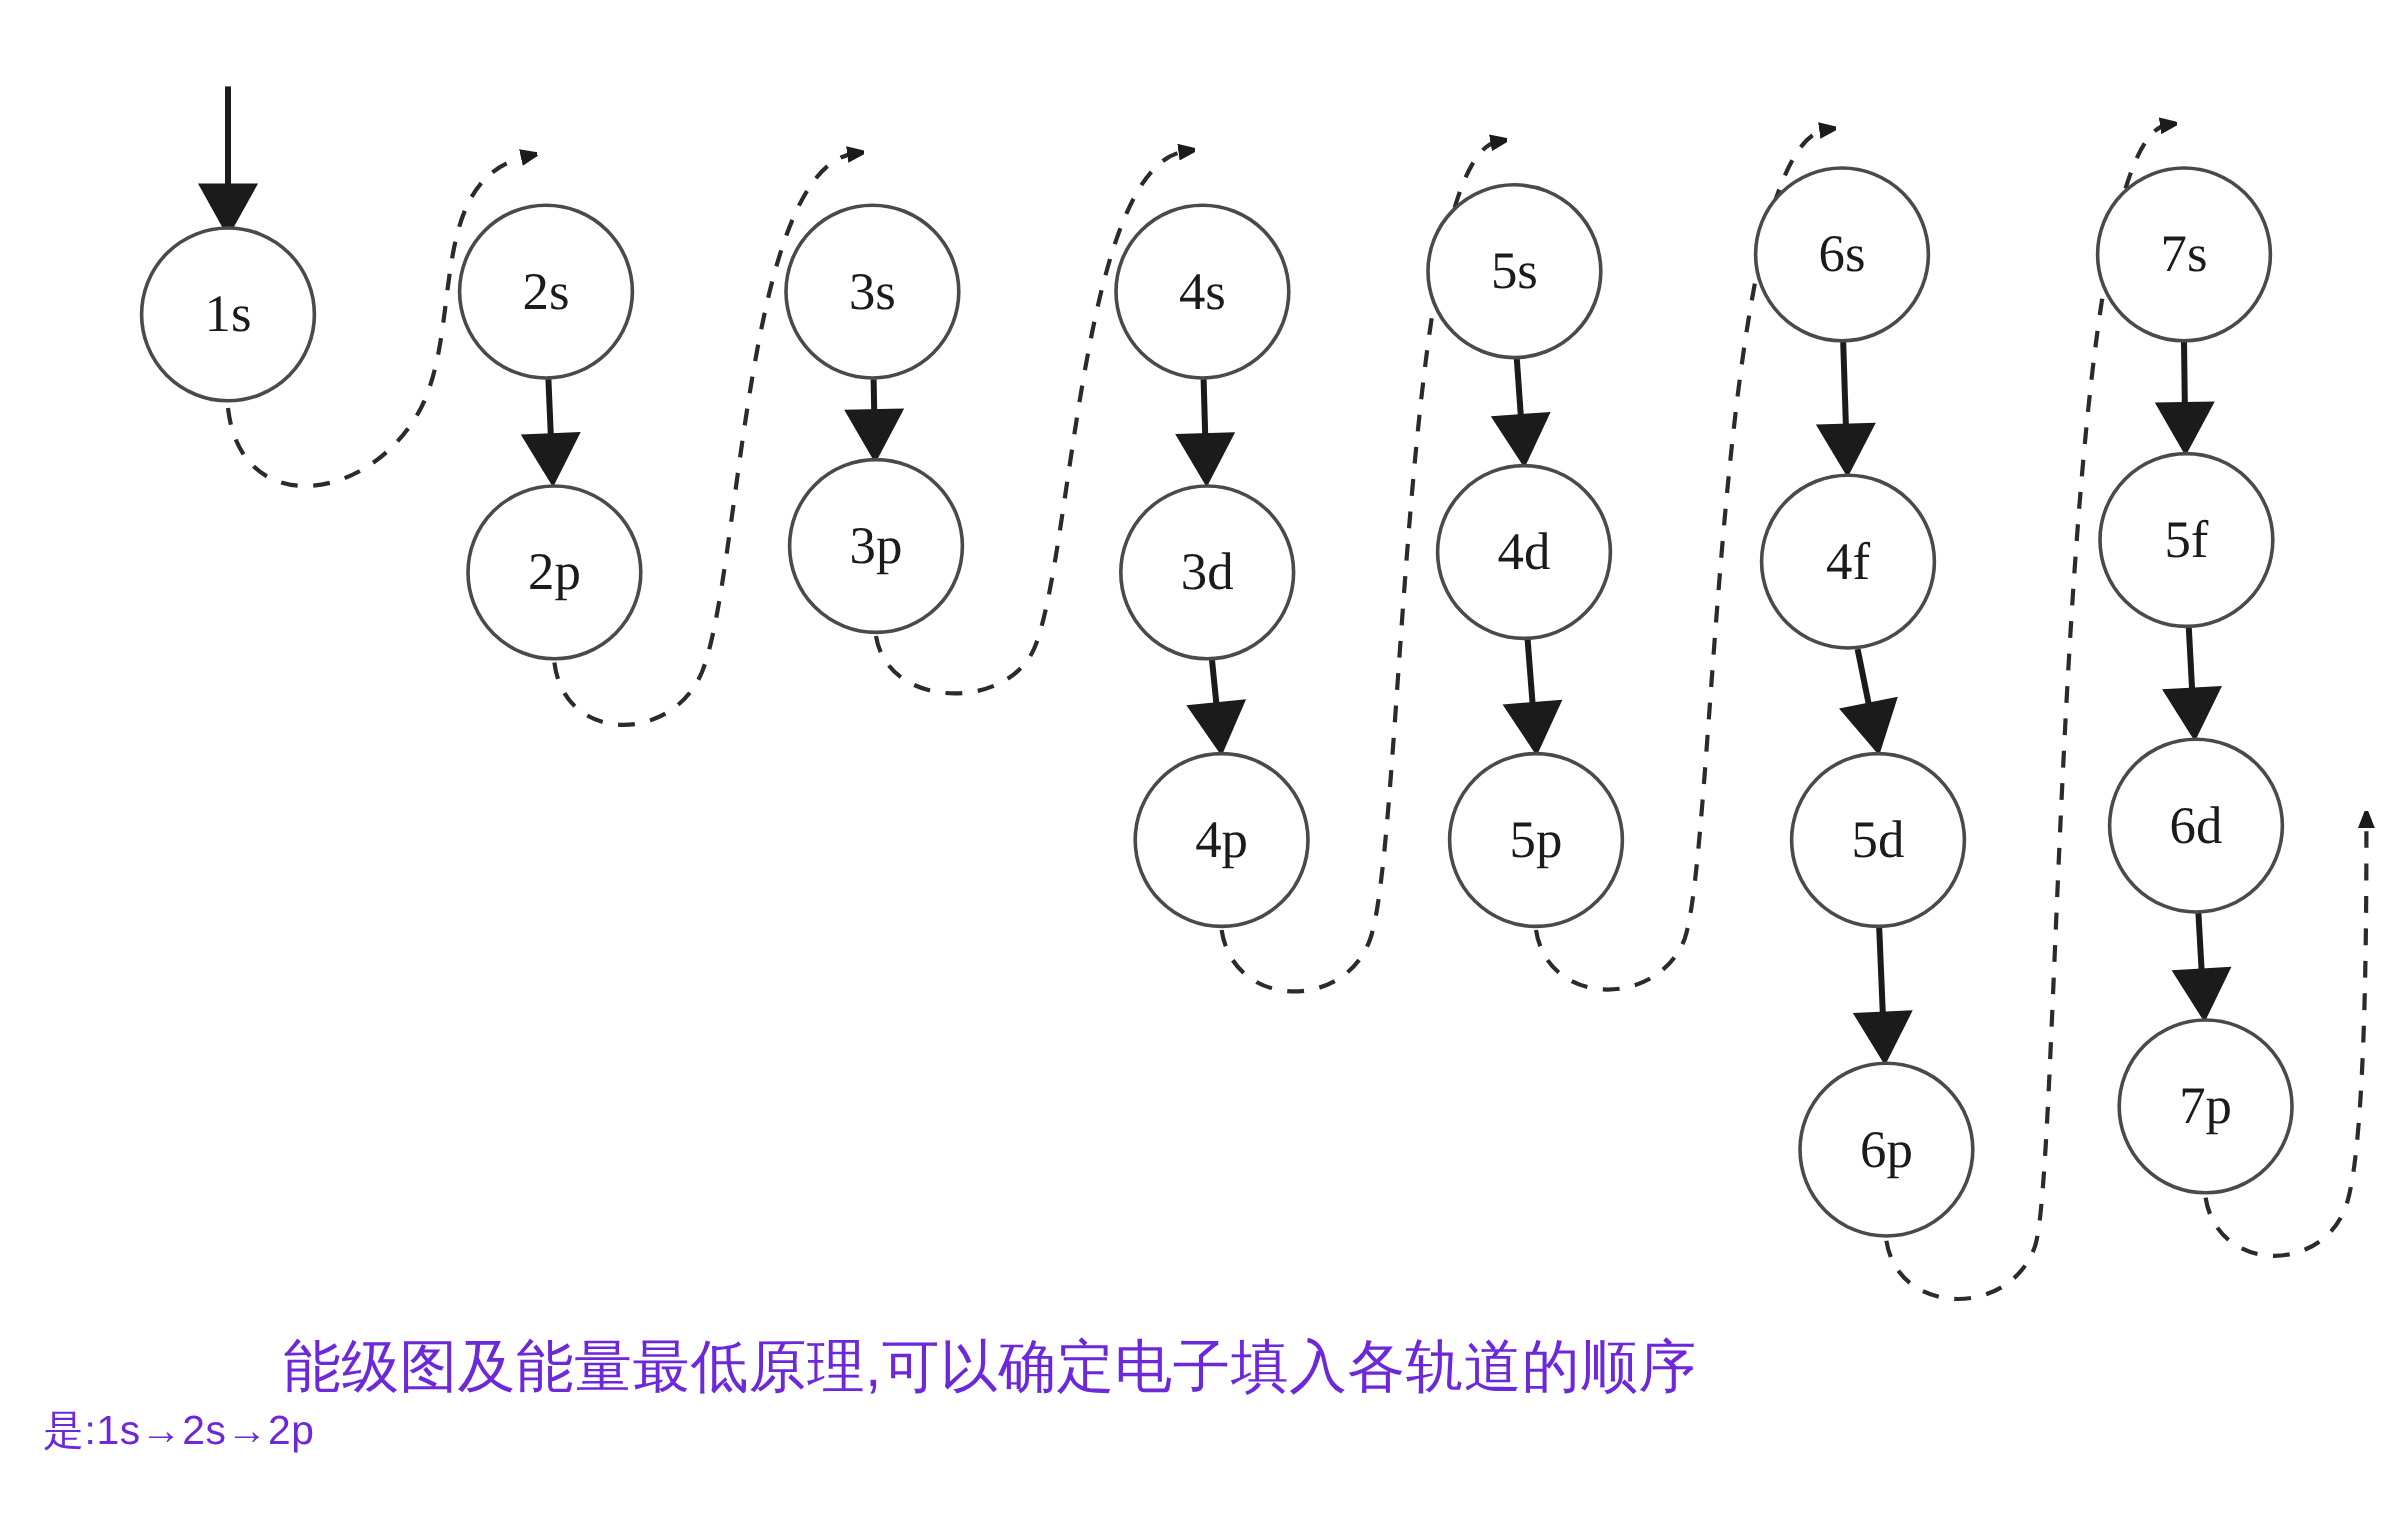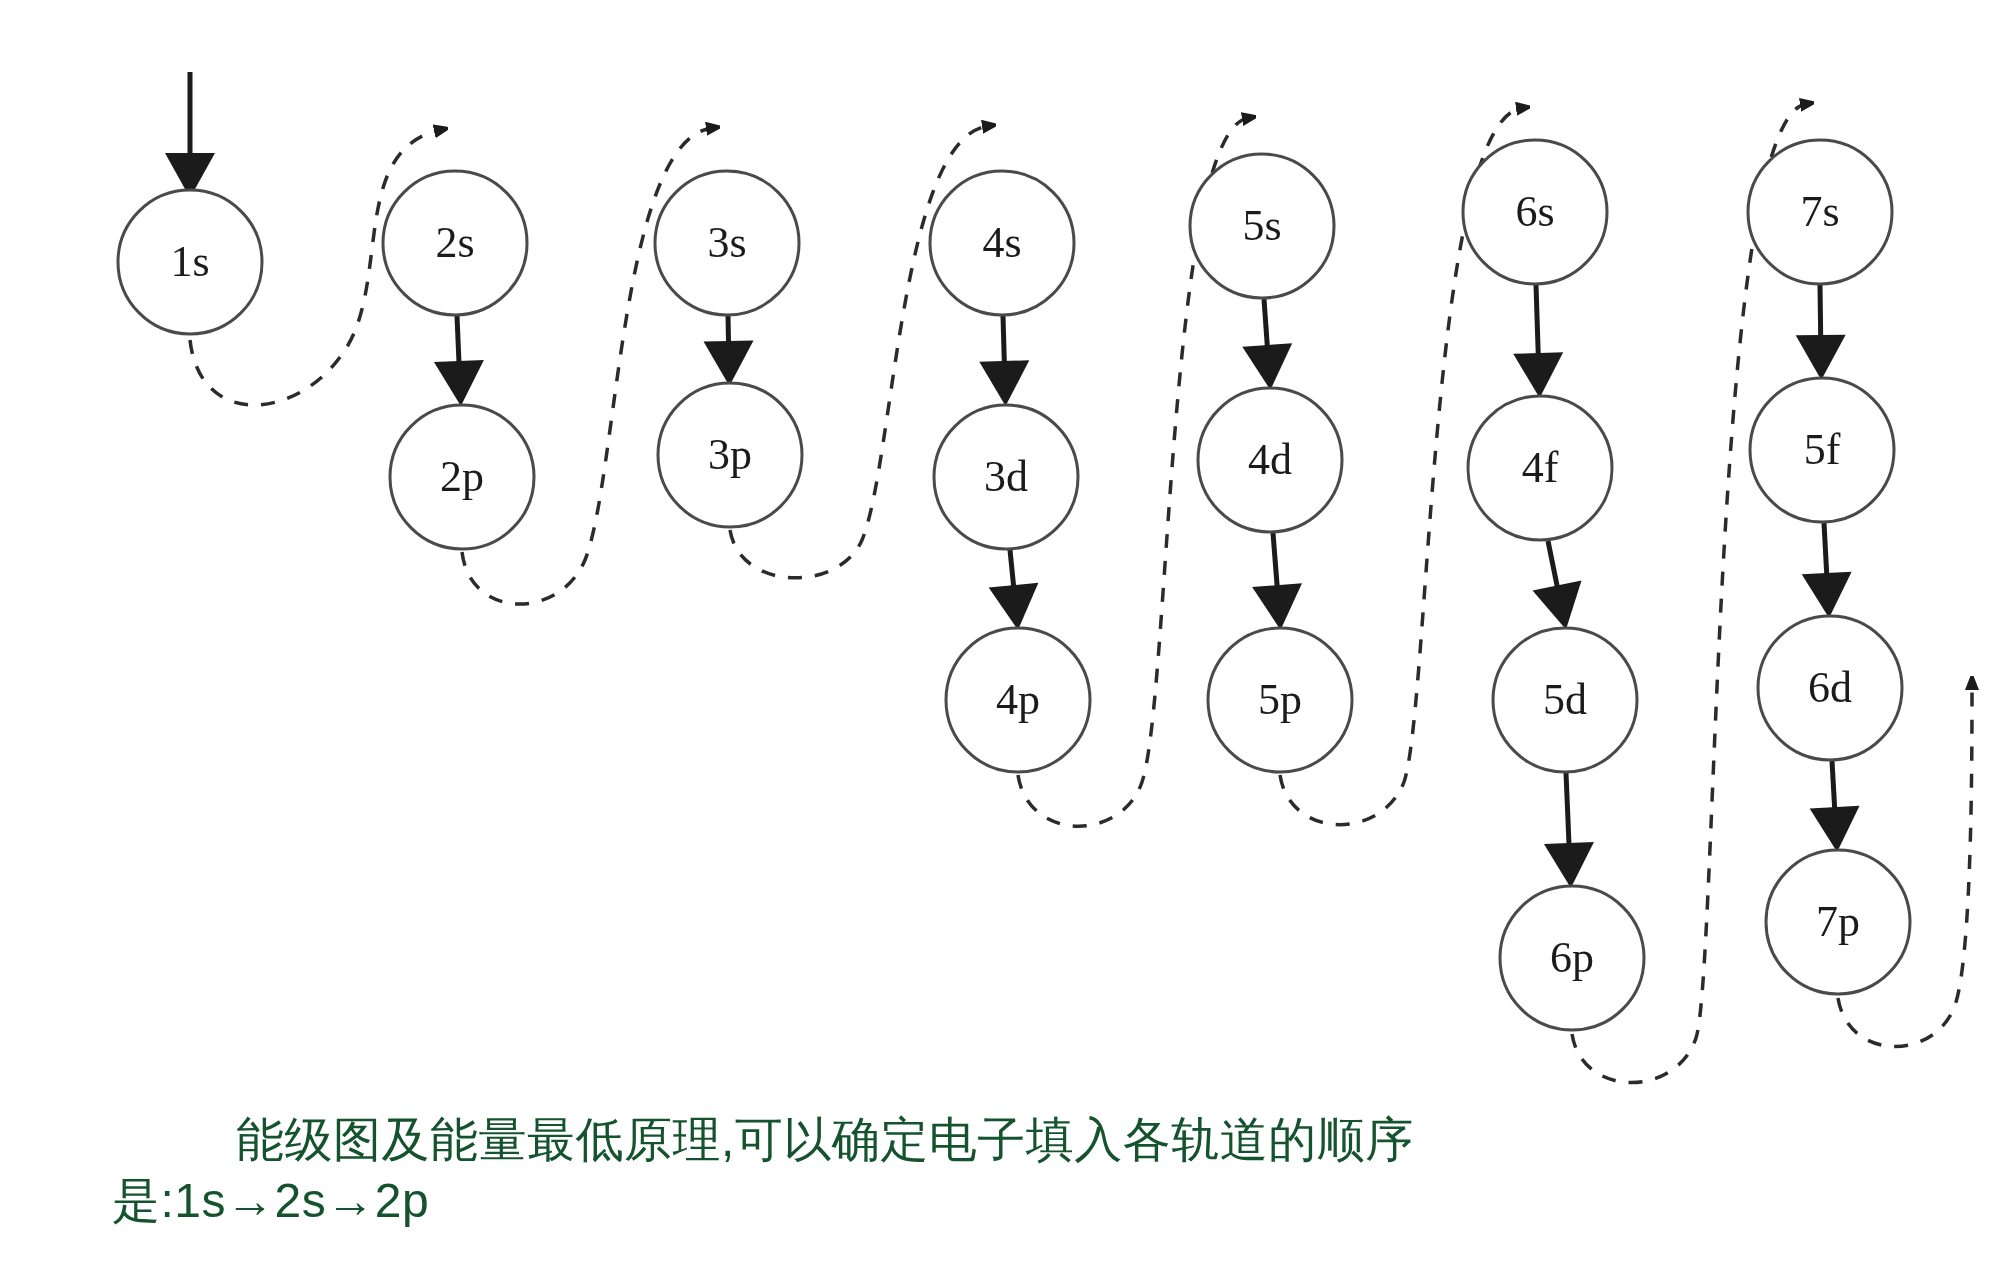--- a/index.html
+++ b/index.html
@@ -50,33 +50,33 @@
     fill: none;
     stroke-dasharray: 14 13;
     stroke-linecap: butt;
   }
   .caption-block {
     position: absolute;
     left: 0;
     top: 1110px;
     width: 2000px;
     font-family: "Liberation Sans", sans-serif;
-    color: #14532d;
+    color: #6d28d9;
   }
   .caption-line1 {
     font-size: 48px;
     line-height: 1.25;
     padding-left: 236px;
     letter-spacing: 0.5px;
   }
   .caption-line2 {
-    font-size: 48px;
+    font-size: 34px;
     line-height: 1.3;
-    padding-left: 112px;
     letter-spacing: 0.5px;
+    margin-left: 36px;
   }
 </style>
 </head>
 <body>
 
 <div id="stage">
 
   <svg id="diagram" viewBox="0 0 2000 1120">
     <defs>
       <marker id="solidhead" markerWidth="12" markerHeight="12" refX="6" refY="6" orient="auto" markerUnits="strokeWidth">

